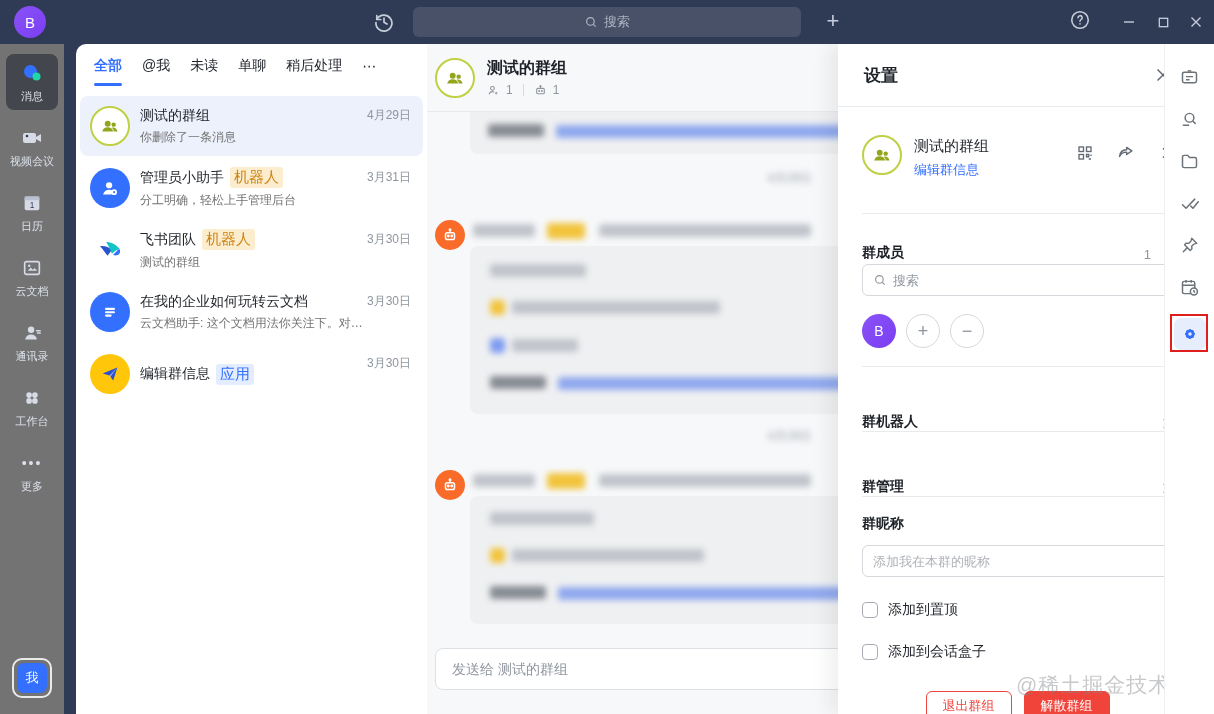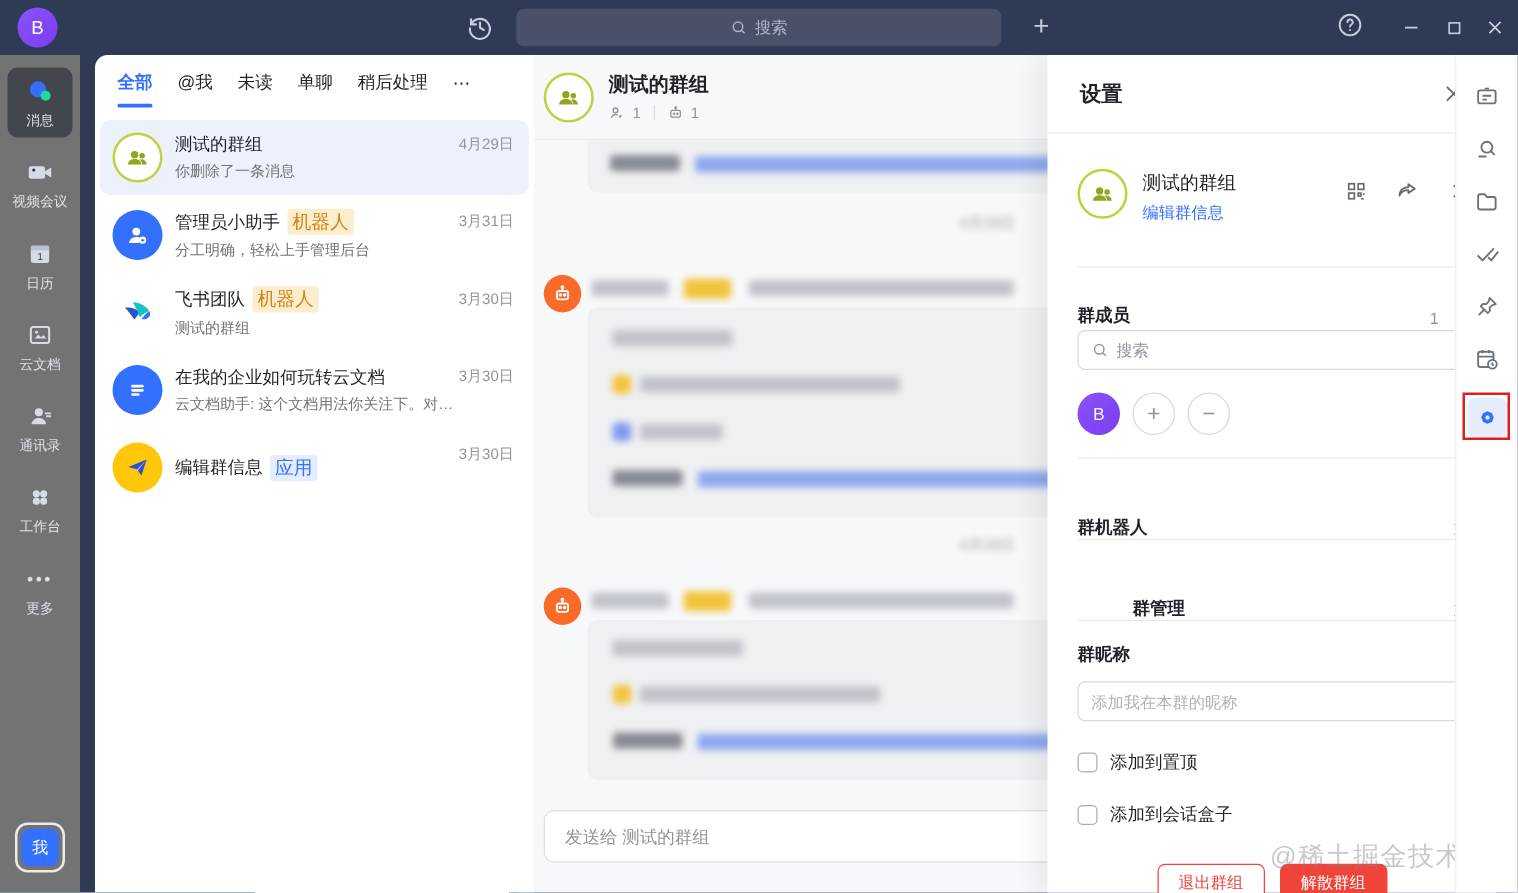--- a/index.html
+++ b/index.html
@@ -537,21 +537,21 @@
     <div class="st-row" style="height:64px;">
       <span class="st-row-label">群机器人</span>
       <span class="st-row-right">
         <svg width="15" height="15" viewBox="0 0 24 24" fill="none" stroke="#8f959e" stroke-width="2">
             <path d="M9 5l7 7-7 7"></path>
           </svg>
       </span>
     </div>
     <div class="st-divider"></div>
 
-    <div class="st-row" style="height:64px;margin-left:44px;">
+    <div class="st-row" style="height:64px;">
       <span class="st-row-label">群管理</span>
       <span class="st-row-right">
         <svg width="15" height="15" viewBox="0 0 24 24" fill="none" stroke="#8f959e" stroke-width="2">
             <path d="M9 5l7 7-7 7"></path>
           </svg>
       </span>
     </div>
     <div class="st-divider"></div>
 
     <div class="st-label">群昵称</div>

